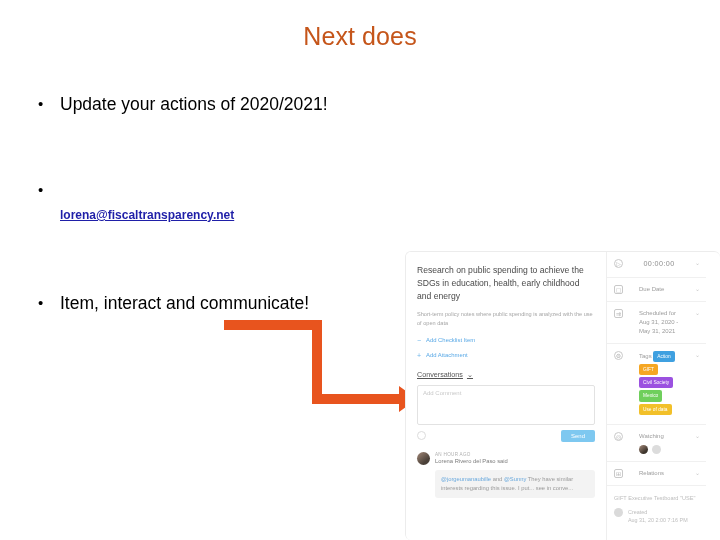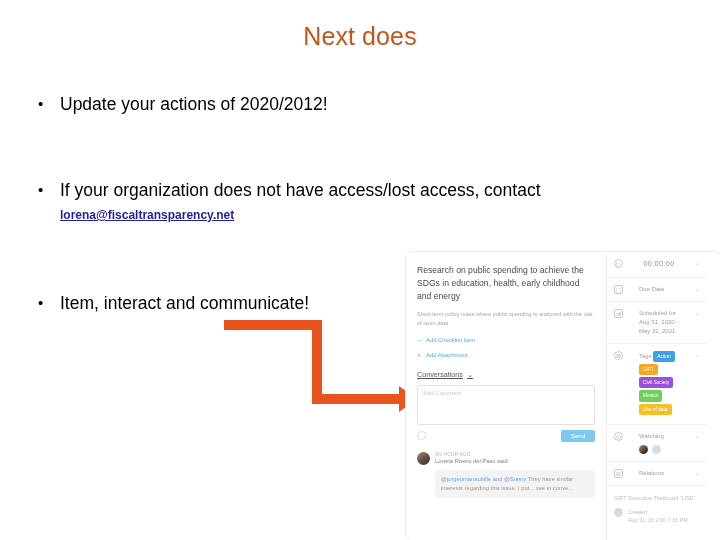--- a/index.html
+++ b/index.html
@@ -193,27 +193,27 @@
 </style>
 </head>
 <body>
 
 <div id="slide">
 
   <div id="slide-title">Next does</div>
 
   <div class="bullet" id="bullet-1">
     <span class="dot">•</span>
-    <span class="btext">Update your actions of 2020/2012!</span>
+    <span class="btext">Update your actions of 2020/2021!</span>
   </div>
 
   <div class="bullet" id="bullet-2">
     <span class="dot">•</span>
     <span class="btext">
-      <span>If your organization does not have access/lost access, contact </span><br>
+      <br>
       <a id="email-link" href="#">lorena@fiscaltransparency.net</a>
     </span>
   </div>
 
   <div class="bullet" id="bullet-3">
     <span class="dot">•</span>
     <span class="btext">Item, interact and communicate!</span>
   </div>
 
   <svg id="arrow-shape" width="205" height="105" viewBox="0 0 205 105">

